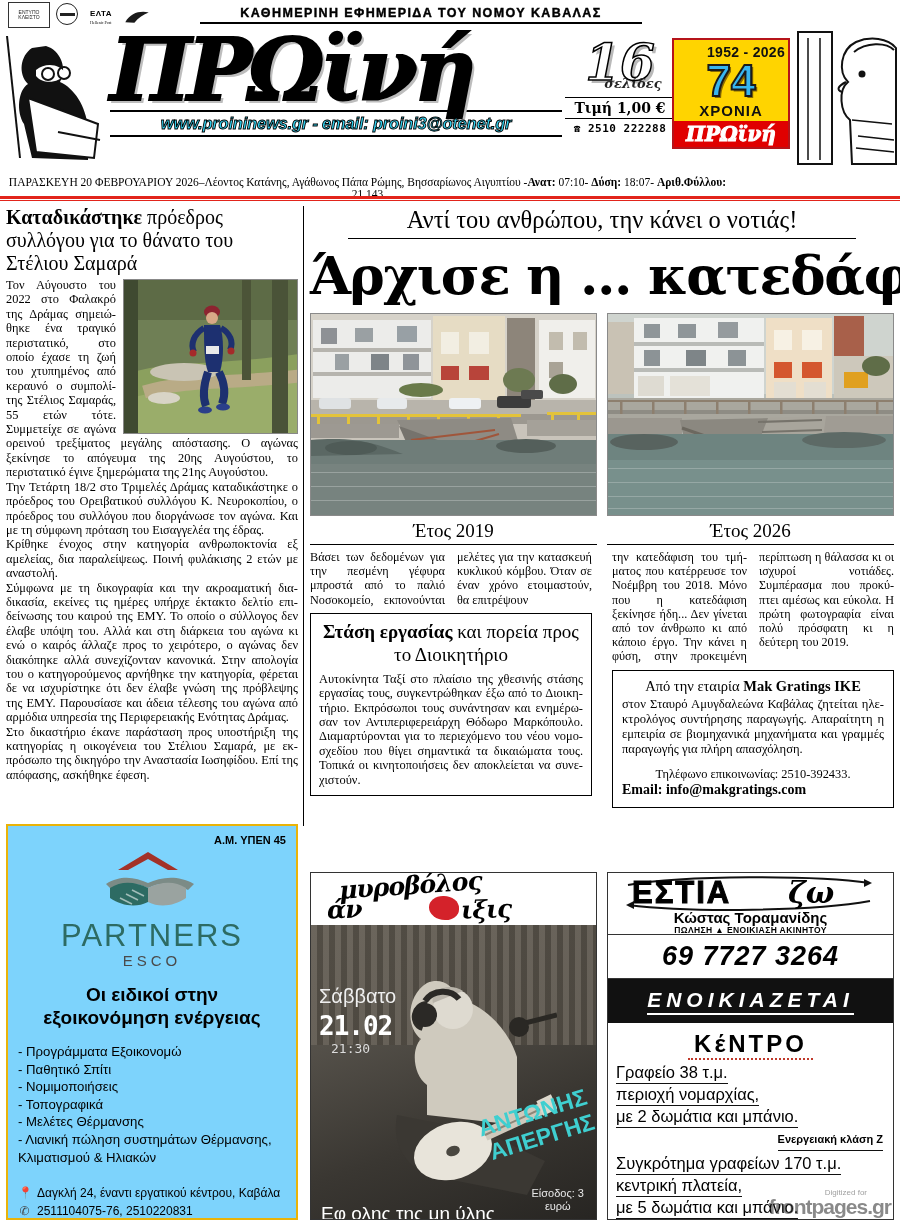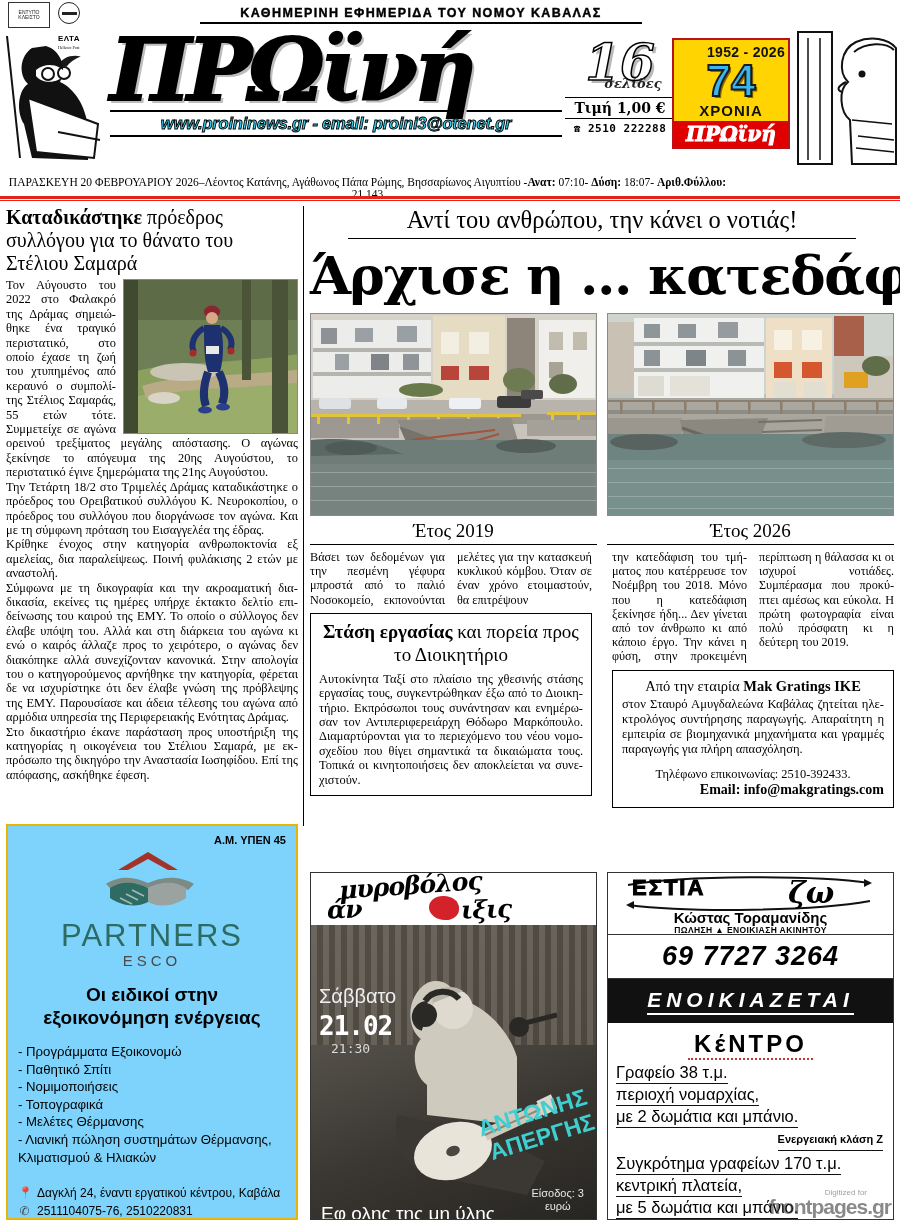--- a/index.html
+++ b/index.html
@@ -12,21 +12,21 @@
     overflow:hidden;
     position:relative;
   }
   .page { width:900px; height:1222px; position:relative; }
 
   
   .masthead { position:relative; height:175px; padding:0 4px; }
   .corner-logos { position:absolute; left:8px; top:2px; display:flex; gap:6px; align-items:flex-start; }
   .logo-box { width:42px; height:26px; border:1px solid #333; display:flex; align-items:center; justify-content:center;
               font-size:5px; line-height:1.1; text-align:center; color:#222; font-family:"Liberation Sans",sans-serif; }
-  .elta { display:flex; align-items:center; gap:3px;flex-direction:column; }
+  .elta { display:flex; align-items:flex-end; gap:12px; }
   .elta-circ { width:22px; height:22px; border:1.5px solid #222; border-radius:50%; position:relative; }
   .elta-circ:after { content:""; position:absolute; left:3px; top:9px; width:15px; height:3px; background:#222; }
   .elta-txt { font-family:"Liberation Sans",sans-serif; font-size:8px; font-weight:bold; letter-spacing:.5px; }
   .elta-sub { font-size:4px; font-weight:normal; letter-spacing:0; display:block; }
   .elta-bird { width:26px; height:16px; }
 
   .kath-line { position:absolute; left:186px; top:6px; width:470px; text-align:center; }
   .kath-text { font-family:"Liberation Sans",sans-serif; font-weight:bold; font-size:12.5px; letter-spacing:1.4px;
                -webkit-text-stroke:0.4px #000; }
   .kath-rule { border-bottom:2px solid #000; margin-top:2px; width:442px; margin-left:auto; margin-right:auto; }
@@ -120,21 +120,21 @@
   .boxhead { border:1.6px solid #000; padding:6px 8px 8px 8px; margin-top:6px; }
   .boxhead h3 { margin:0; font-family:"Liberation Serif",serif; font-weight:normal; font-size:19px; line-height:23px; text-align:center; }
   .boxhead h3 b { font-weight:bold; }
   .boxhead p { margin:6px 0 0 0; font-family:"Liberation Serif",serif; font-size:12.4px; line-height:14.4px; text-align:justify; }
 
   .makbox { border:1.6px solid #000; padding:7px 9px 9px 9px; margin-top:6px; }
   .makbox .m1 { font-family:"Liberation Serif",serif; font-size:14.5px; text-align:center; }
   .makbox .m1 b { font-weight:bold; }
   .makbox .m2 { font-family:"Liberation Serif",serif; font-size:12.6px; line-height:15px; text-align:justify; margin-top:2px; }
   .makbox .m3 { font-family:"Liberation Serif",serif; font-size:12.4px; text-align:center; margin-top:10px; }
-  .makbox .m4 { font-family:"Liberation Serif",serif; font-size:14px; font-weight:bold; text-align:right; }
+  .makbox .m4 { font-family:"Liberation Serif",serif; font-size:14px; font-weight:bold; text-align:left; }
 
   
   .bottomads { position:absolute; left:310px; top:666px; width:584px; display:flex; gap:10px; }
   .poster { width:287px; height:348px; border:1.5px solid #333; position:relative; overflow:hidden; background:#111; }
   .estia { width:287px; height:348px; border:1.5px solid #333; position:relative; overflow:hidden; background:#fff; }
 
   
   .poster-top { position:absolute; left:0; top:0; width:100%; height:52px; background:#fff; }
   .myro { position:absolute; left:28px; top:-2px; font-family:"DejaVu Serif",serif; font-style:italic; font-weight:bold;
           font-size:25px; transform:rotate(-4deg); letter-spacing:-1px; }
@@ -151,21 +151,21 @@
   .p-name { position:absolute; right:4px; top:174px; color:#3fcfd0; font-family:"Liberation Sans",sans-serif; font-weight:bold;
             font-size:23px; transform:rotate(-17deg); text-align:right; line-height:26px; }
   .p-eph { position:absolute; left:10px; top:278px; color:#fff; font-family:"Liberation Sans",sans-serif; font-size:19px; }
   .p-entry { position:absolute; right:12px; bottom:8px; color:#e8e8e8; font-family:"Liberation Sans",sans-serif;
              font-size:11px; text-align:center; line-height:13px; }
   .p-guitar { position:absolute; left:56px; top:40px; width:190px; height:250px; }
 
   
   .e-logo { height:62px; border-bottom:1.5px solid #333; position:relative; }
   .e-estia { position:absolute; left:24px; top:2px; font-family:"Liberation Sans",sans-serif; font-weight:bold;
-             font-size:22px; letter-spacing:2px; -webkit-text-stroke:1px #000; }
+             font-size:31px; letter-spacing:2px; -webkit-text-stroke:1px #000; }
   .e-zo { position:absolute; left:180px; top:2px; font-family:"DejaVu Serif",serif; font-style:italic; font-weight:bold; font-size:30px; }
   .e-swoosh { position:absolute; left:16px; top:2px; width:250px; height:38px; }
   .e-kostas { position:absolute; left:0; top:36px; width:100%; text-align:center;
               font-family:"Liberation Sans",sans-serif; font-weight:bold; font-size:15px; }
   .e-sub { position:absolute; left:0; top:52px; width:100%; text-align:center;
            font-family:"Liberation Sans",sans-serif; font-weight:bold; font-size:8.5px; letter-spacing:.4px; }
   .e-phone { height:44px; display:flex; align-items:center; justify-content:center; border-bottom:1.5px solid #333;
              font-family:"Liberation Sans",sans-serif; font-style:italic; font-weight:bold; font-size:27px; letter-spacing:1px; }
   .e-rent { background:#111; color:#fff; height:44px; display:flex; align-items:center; justify-content:center; }
   .e-rent span { font-family:"Liberation Sans",sans-serif; font-style:italic; font-weight:bold; font-size:21px;

